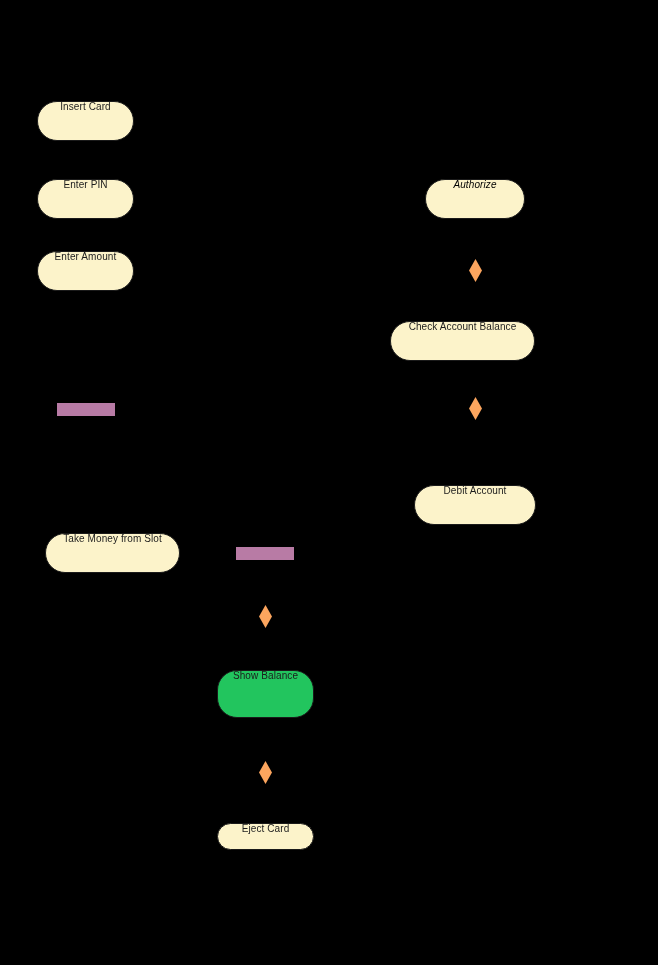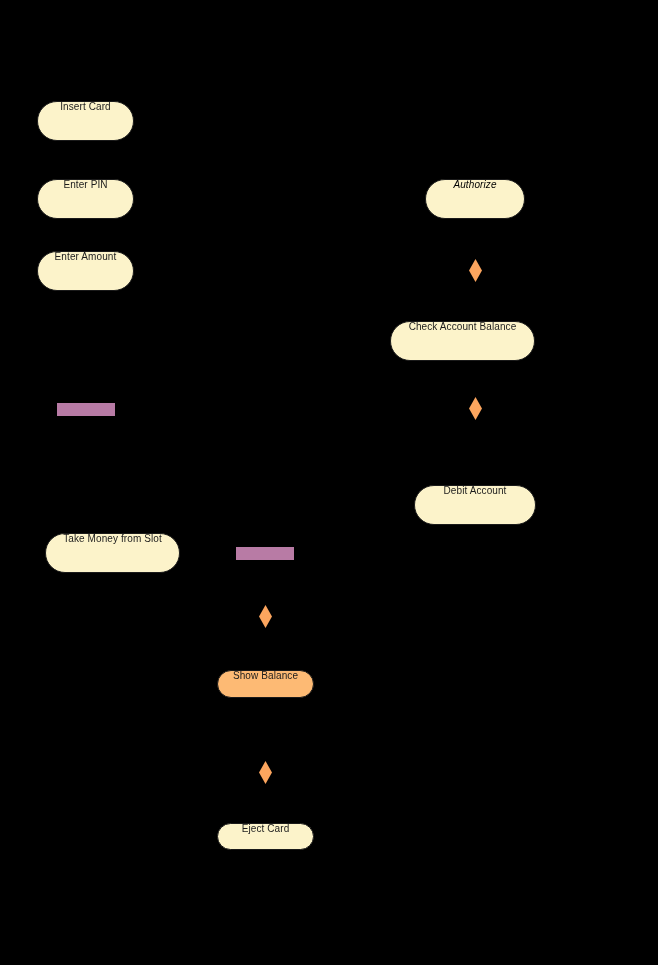--- a/index.html
+++ b/index.html
@@ -94,19 +94,19 @@
     </div>
     <div class="node" style="left: 390px; top: 321px; width: 145px; height: 40px; background: rgb(252, 243, 202); border-color: rgb(26, 26, 26); color: rgb(28, 28, 28);">
       <span class="node-label">Check Account Balance</span>
     </div>
     <div class="node" style="left: 414px; top: 457px; width: 122px; height: 40px; background: rgb(252, 243, 202); border-color: rgb(26, 26, 26); color: rgb(28, 28, 28); margin-top: 28px;">
       <span class="node-label">Debit Account</span>
     </div>
     <div class="node" style="left: 18px; top: 533px; width: 135px; height: 40px; background: rgb(252, 243, 202); border-color: rgb(26, 26, 26); color: rgb(28, 28, 28); margin-left: 27px;">
       <span class="node-label">Take Money from Slot</span>
     </div>
-    <div class="node" style="left: 217px; top: 670px; width: 97px; height: 28px; background: #fdba74; border-color: rgb(26, 26, 26); color: rgb(28, 28, 28);">
+    <div class="node" style="left: 217px; top: 670px; width: 97px; height: 48px; background: #22c55e; border-color: rgb(26, 26, 26); color: rgb(28, 28, 28);">
       <span class="node-label">Show Balance</span>
     </div>
     <div class="node" style="left: 217px; top: 823px; width: 97px; height: 27px; background: rgb(252, 243, 202); border-color: rgb(26, 26, 26); color: rgb(28, 28, 28);">
       <span class="node-label">Eject Card</span>
     </div>
   </div>
 
 </body></html>

